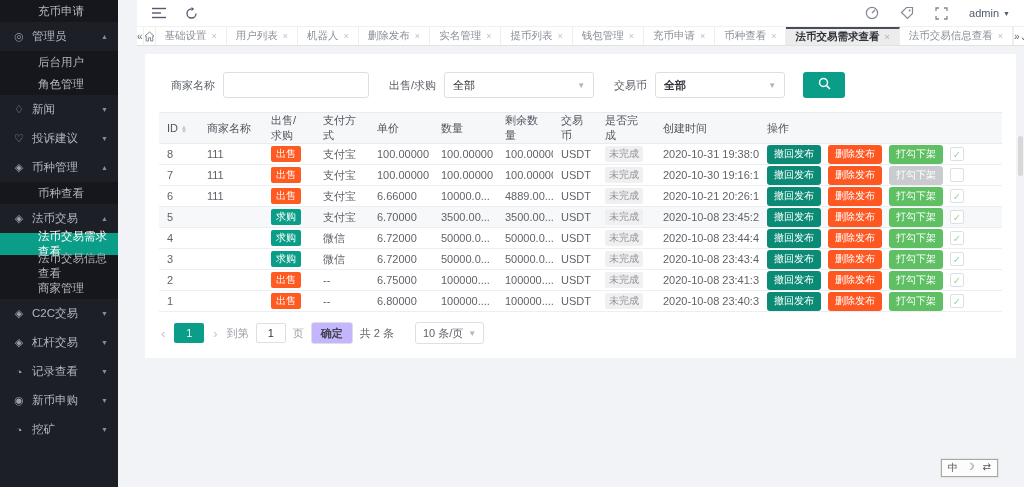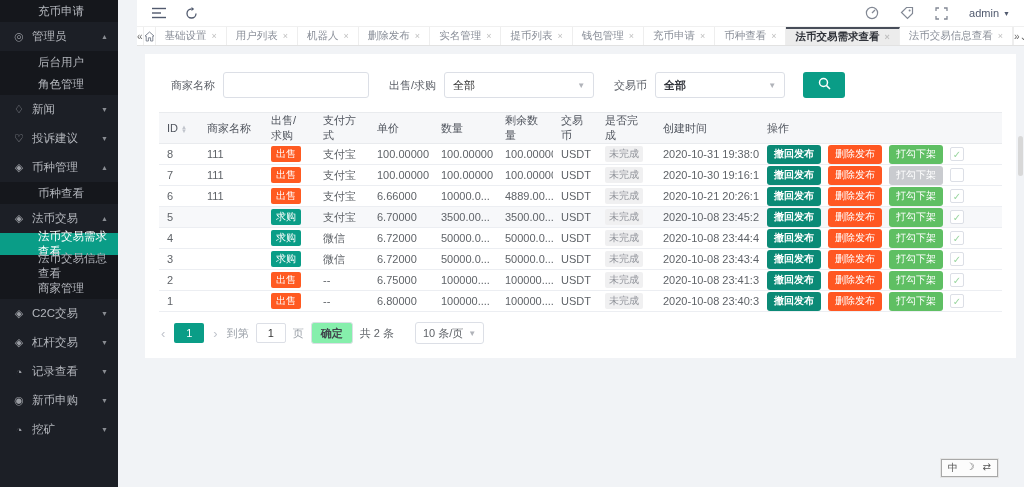--- a/index.html
+++ b/index.html
@@ -65,37 +65,37 @@
   tr.hl td { background:#f7f8fa; }
   .sort { display:inline-flex; flex-direction:column; line-height:4px; font-size:6px;
     color:#c0c4cc; vertical-align:middle; margin-left:3px; }
   .badge { display:inline-block; padding:1px 5px; border-radius:2px; color:#fff; font-size:10px; }
   .badge.sell { background:var(--sell); }
   .badge.buy  { background:var(--buy); }
   .status-badge { display:inline-block; padding:1px 4px; border-radius:2px;
     background:#f0f0f1; color:#8f9299; font-size:10px; }
   .act-btn { display:inline-block; padding:2.5px 7px; border:none; border-radius:3px;
     color:#fff; font-size:10px; margin-right:7px; cursor:pointer; font-family:inherit; }
-  .act-withdraw { background:var(--withdraw);font-weight:bold; }
+  .act-withdraw { background:var(--withdraw); }
   .act-delete   { background:var(--del); }
   .act-takedown { background:var(--takedown); }
   .act-takedown.disabled { background:var(--takedown-dis); cursor:default; }
   .chk { display:inline-block; width:14px; height:14px; border:1px solid #dcdfe6; border-radius:2px;
     background:#fff; vertical-align:middle; text-align:center; line-height:13px;
     font-size:10px; color:#98d59e; cursor:pointer; }
 
   
   .pager { display:flex; align-items:center; gap:7px; padding:10px 0 4px 0;
     font-size:11px; color:#5f6368; }
   .pg-arrow { color:#c0c4cc; font-size:13px; cursor:pointer; padding:0 2px; }
   .pg-cur { width:30px; height:20px; background:var(--accent); color:#fff; border-radius:2px;
     display:flex; align-items:center; justify-content:center; cursor:pointer; }
   .pg-input { width:30px; height:20px; border:1px solid #dcdfe6; border-radius:2px;
     text-align:center; font-size:11px; color:#333; outline:none; }
-  .pg-btn { height:22px; padding:0 9px; background:#86efac; border:1px solid #dcdfe6;
+  .pg-btn { height:22px; padding:0 9px; background:#c4b5fd; border:1px solid #dcdfe6;
     border-radius:3px; font-size:11px; color:#40444c; font-weight:bold; cursor:pointer; }
   .pg-size { height:22px; border:1px solid #dcdfe6; border-radius:3px; background:#fff;
     display:flex; align-items:center; gap:5px; padding:0 7px; cursor:pointer;margin-left:14px; }
 
   
   .ime { position:absolute; right:26px; bottom:10px; background:#fcfcfc;
     border:1px solid #a8a8a8; padding:1px 6px; font-size:10px; color:#555;
     display:flex; gap:8px; box-shadow:0 0 0 1px #e5e5e5; }
   .scroll-thumb { position:absolute; right:1px; top:90px; width:5px; height:40px;
     background:#d8d8d8; border-radius:3px; }

